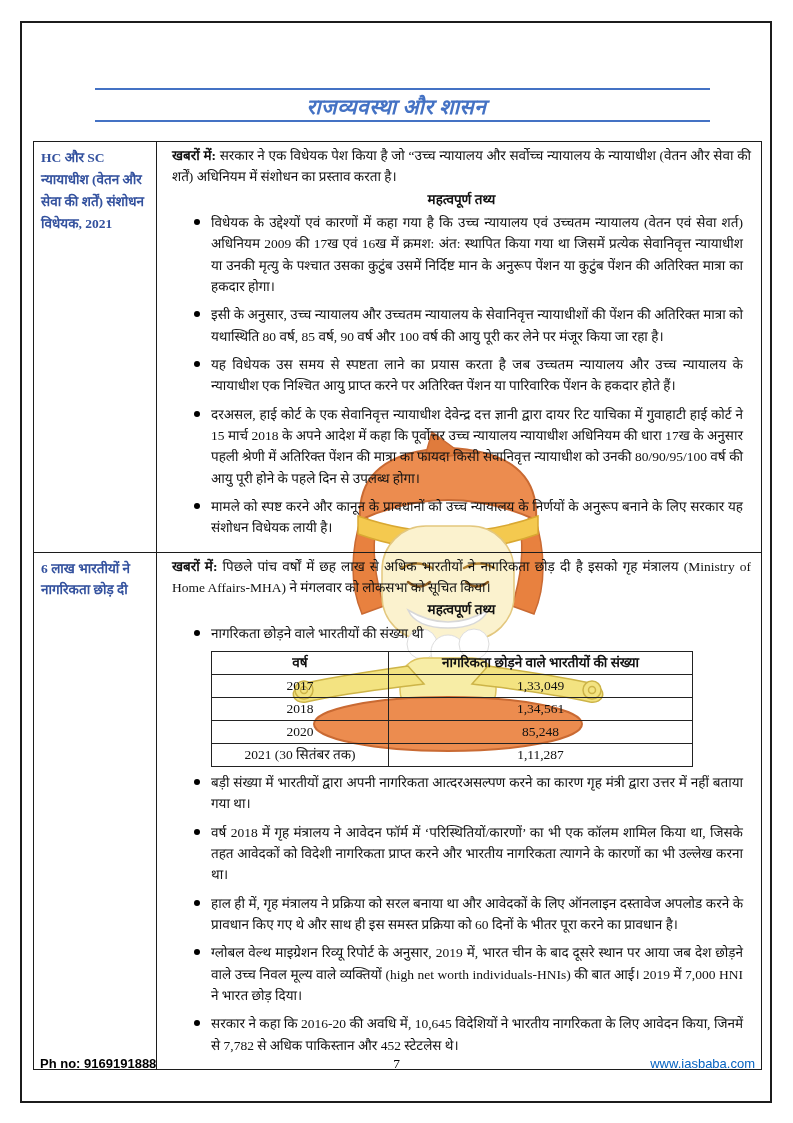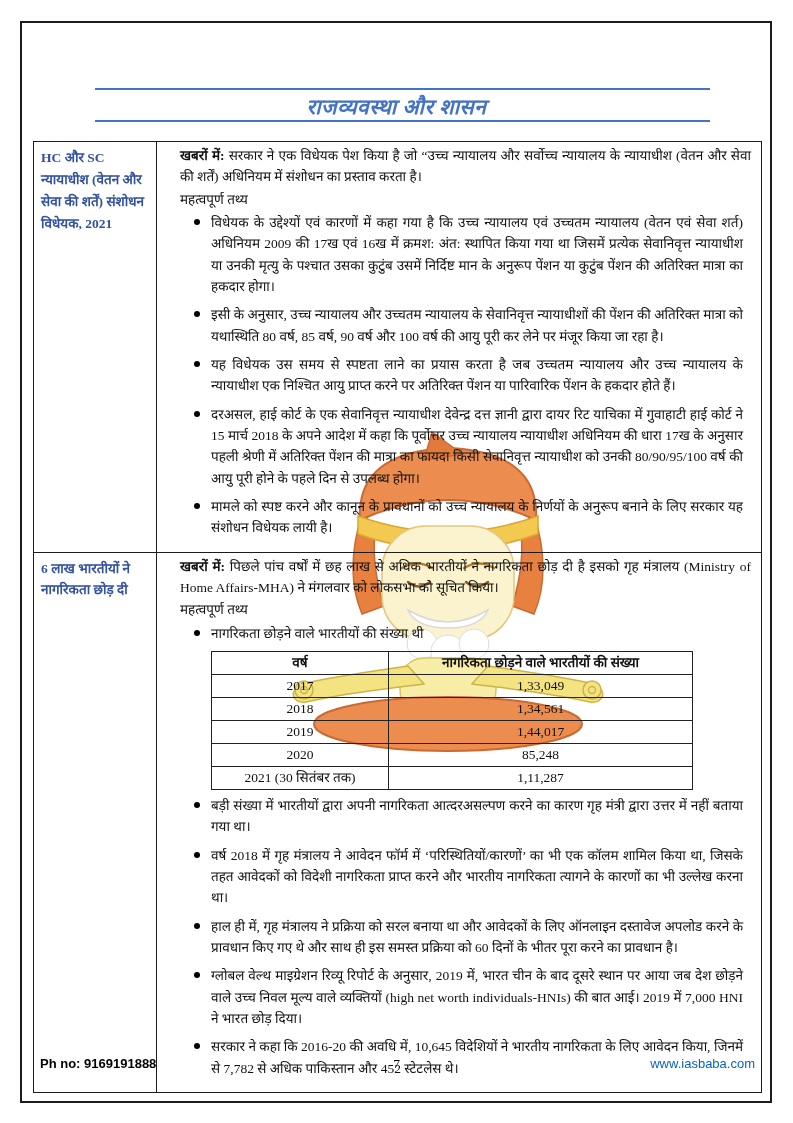--- a/index.html
+++ b/index.html
@@ -27,22 +27,22 @@
     border-collapse:collapse;background:transparent;
   }
   table.main td{border:1.5px solid #1c1c1c;vertical-align:top;background:transparent;}
   td.side{
     width:108px;padding:5px 7px 6px 7px;color:#33519e;font-weight:700;
     font-size:13.5px;line-height:1.62;
   }
   td.body{
     padding:3px 10px 6px 11px;font-size:13.5px;line-height:1.58;text-align:justify;
   }
-  td.body p{margin:0 0 1px 12px;}
-  .facts{font-weight:400;margin:0 0 1px 0;text-align:left;}
+  td.body p{margin:0 0 1px 4px;}
+  .facts{font-weight:700;margin:0 0 1px 0;text-align:center;}
   ul.blist{list-style:none;margin:2px 0 0 0;padding:0 0 0 24px;}
   ul.blist li{position:relative;padding-left:19px;margin:0 8px 7px 0;}
   ul.blist li::before{
     content:"";position:absolute;left:2px;top:7px;width:6px;height:6px;border-radius:50%;background:#000;
   }
   table.inner{
     border-collapse:collapse;margin:1px 0 5px 43px;width:482px;background:transparent;
   }
   table.inner th,table.inner td{
     border:1.2px solid #222;padding:0 8px;height:22px;font-size:13.5px;
@@ -140,24 +140,20 @@
           </tr>
           <tr>
             <td>2017</td>
             <td>1,33,049</td>
           </tr>
           <tr>
             <td>2018</td>
             <td>1,34,561</td>
           </tr>
           <tr>
-            <td>2019</td>
-            <td>1,44,017</td>
-          </tr>
-          <tr>
             <td>2020</td>
             <td>85,248</td>
           </tr>
           <tr>
             <td>2021 (30 सितंबर तक)</td>
             <td>1,11,287</td>
           </tr>
         </tbody>
             </table>
         <ul class="blist">

